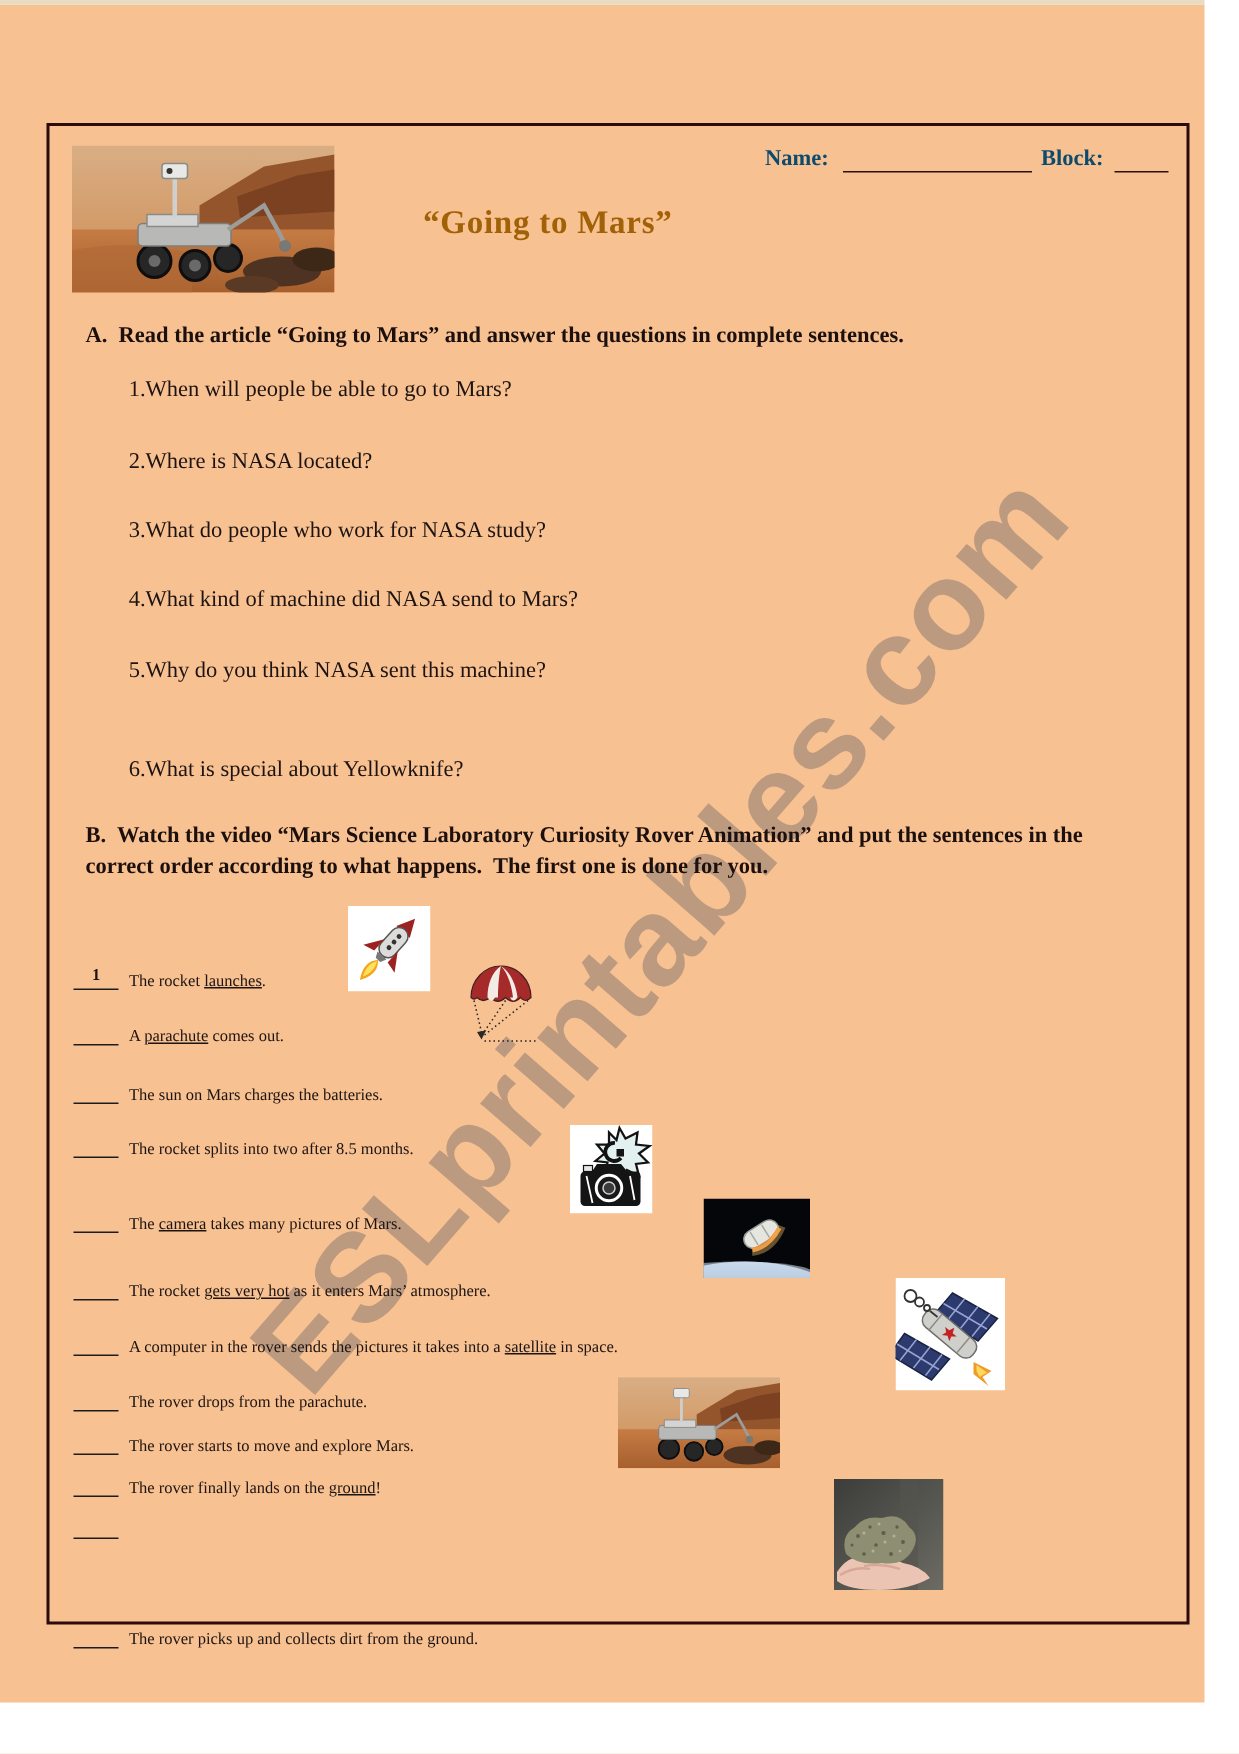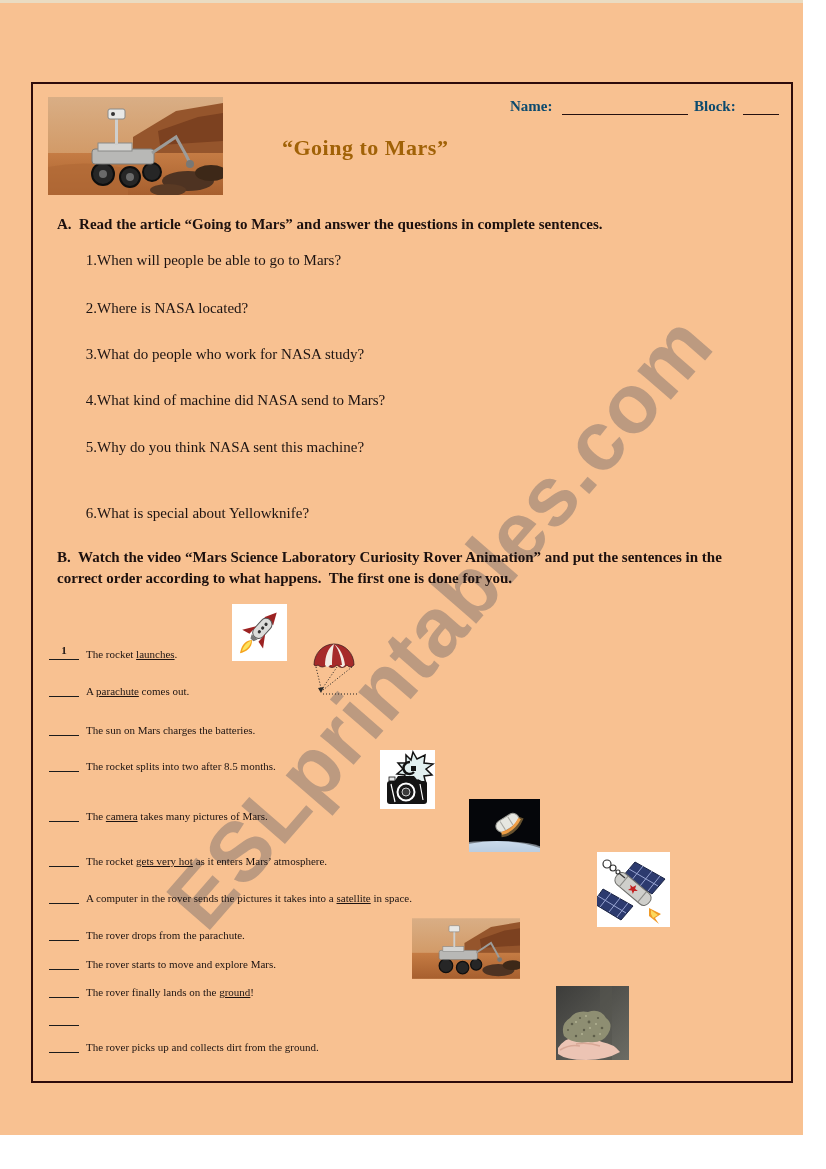--- a/index.html
+++ b/index.html
@@ -27,21 +27,21 @@
   #q-list .question:nth-child(3){top:346px} #q-list .question:nth-child(4){top:392px}
   #q-list .question:nth-child(5){top:439px} #q-list .question:nth-child(6){top:505px}
   .seq-item { position:absolute; left:49px; font-size:11px; white-space:pre; }
   .seq-blank { display:inline-block; width:30px; height:16px; border-bottom:1.5px solid #1c1c1c;
                text-align:center; font-weight:bold; margin-right:7px; vertical-align:bottom; }
   #seq-list .seq-item:nth-child(1){top:644px}  #seq-list .seq-item:nth-child(2){top:681px}
   #seq-list .seq-item:nth-child(3){top:720px}  #seq-list .seq-item:nth-child(4){top:756px}
   #seq-list .seq-item:nth-child(5){top:806px}  #seq-list .seq-item:nth-child(6){top:851px}
   #seq-list .seq-item:nth-child(7){top:888px}  #seq-list .seq-item:nth-child(8){top:925px}
   #seq-list .seq-item:nth-child(9){top:954px}  #seq-list .seq-item:nth-child(10){top:982px}
-  #seq-list .seq-item:nth-child(11){top:1010px} #seq-list .seq-item:nth-child(12){top:1037px}
+  #seq-list .seq-item:nth-child(11){top:1010px} #seq-list .seq-item:nth-child(12){top:1083px}
   svg { display:block; }
 </style>
 </head>
 <body>
 
 <div class="abs sheet"></div>
 <div class="abs top-strip"></div>
 <div class="abs watermark">ESLprintables.com</div>
 <div class="abs frame"></div>
 

